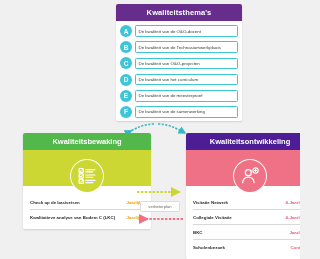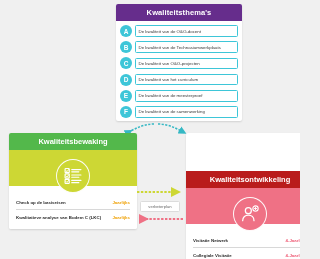--- a/index.html
+++ b/index.html
@@ -62,30 +62,30 @@
 
   
   .panel {
     position: absolute;
     width: 128px;
     background: #ffffff;
     border-radius: 2px;
     box-shadow: 0 1px 2px rgba(0,0,0,0.13);
     overflow: hidden;
   }
-  .panel-left  { left: 9px;  top: 133px; }
+  .panel-left  { left: 23px;  top: 133px; }
   .panel-right { left: 186px; top: 133px; }
 
   .panel-header {
     height: 17px;
     display: flex; align-items: center; justify-content: center;
     color: #ffffff; font-size: 7.5px; font-weight: bold;
   }
   .panel-left  .panel-header { background: #53b84b; }
-  .panel-right .panel-header { background: #b91c1c; margin-top: 38px; }
+  .panel-right .panel-header { background: #4c1d95; }
 
   .panel-icon-band {
     height: 36px;
     display: flex; align-items: center; justify-content: center;
     position: relative;
   }
   .panel-left  .panel-icon-band { background: #cdd734; }
   .panel-right .panel-icon-band { background: #ef7185; }
 
   .icon-circle {

